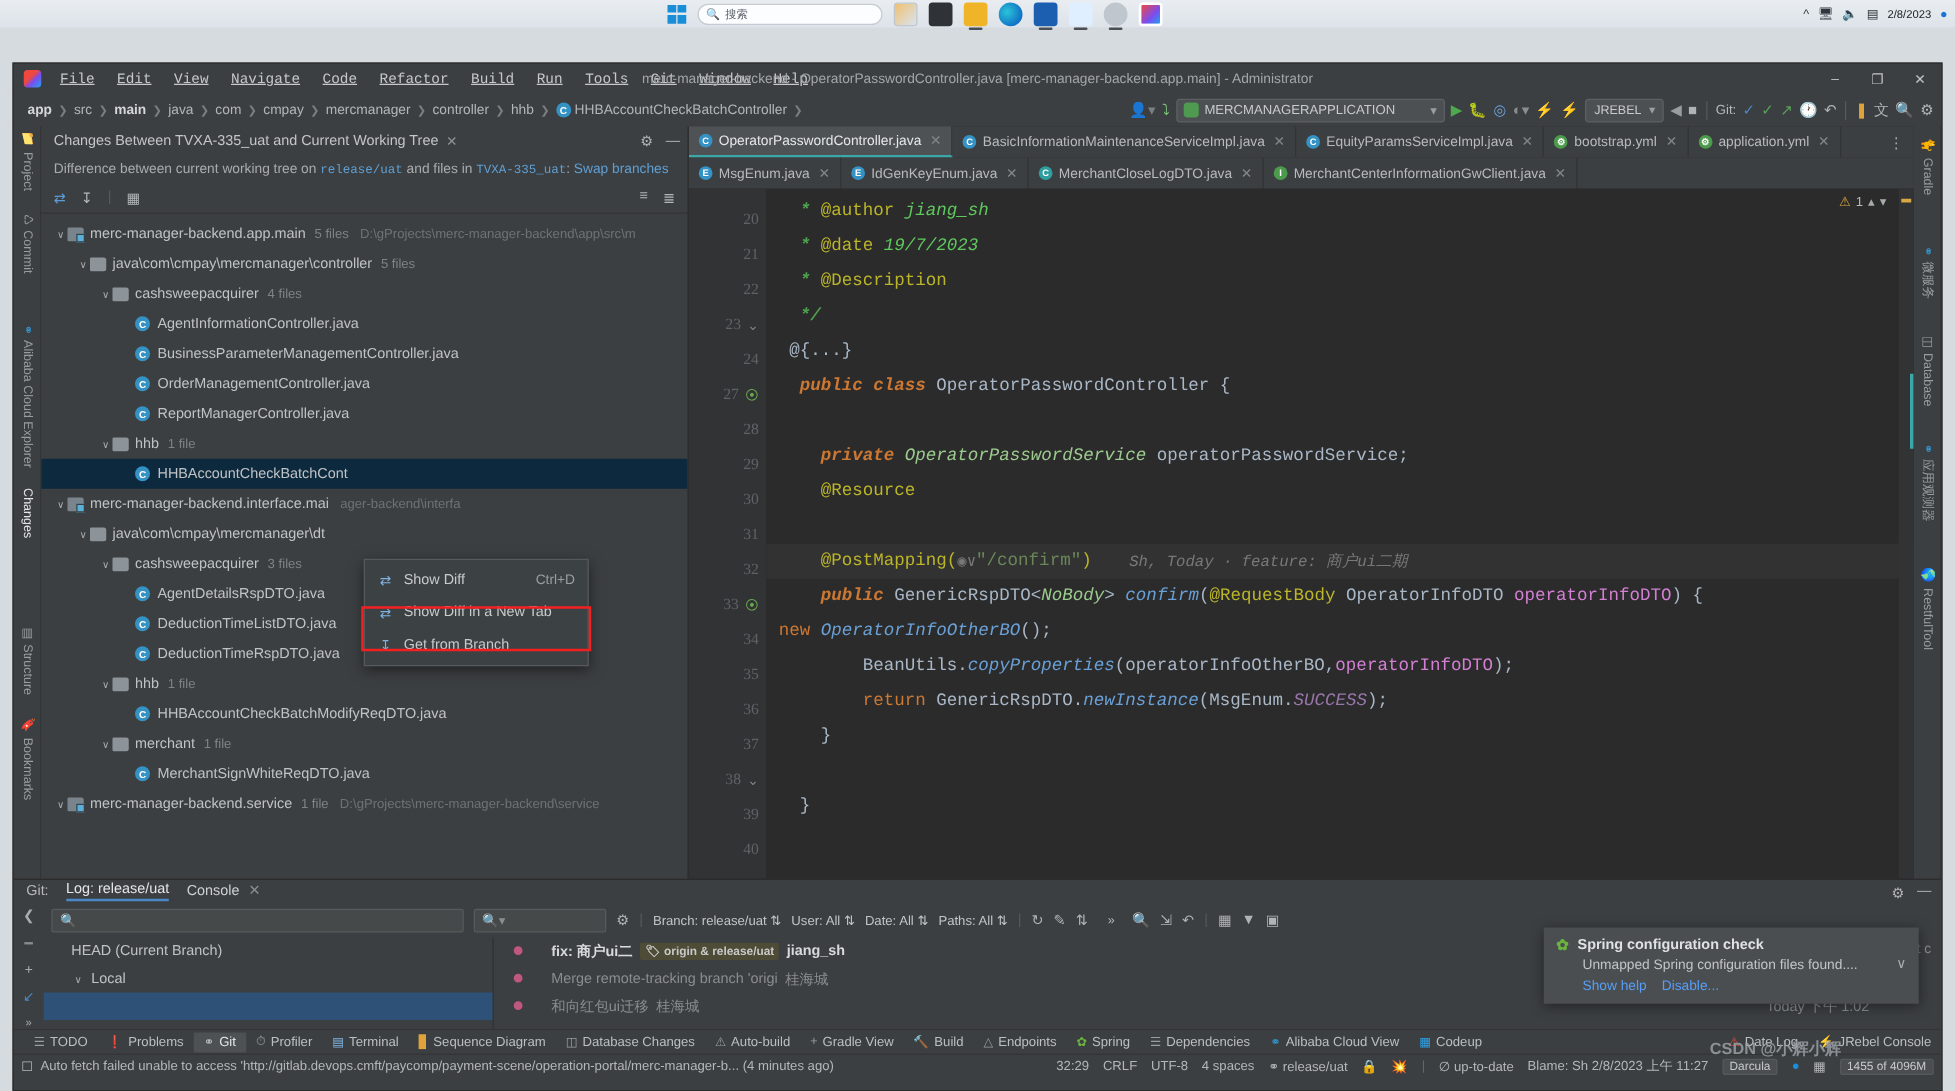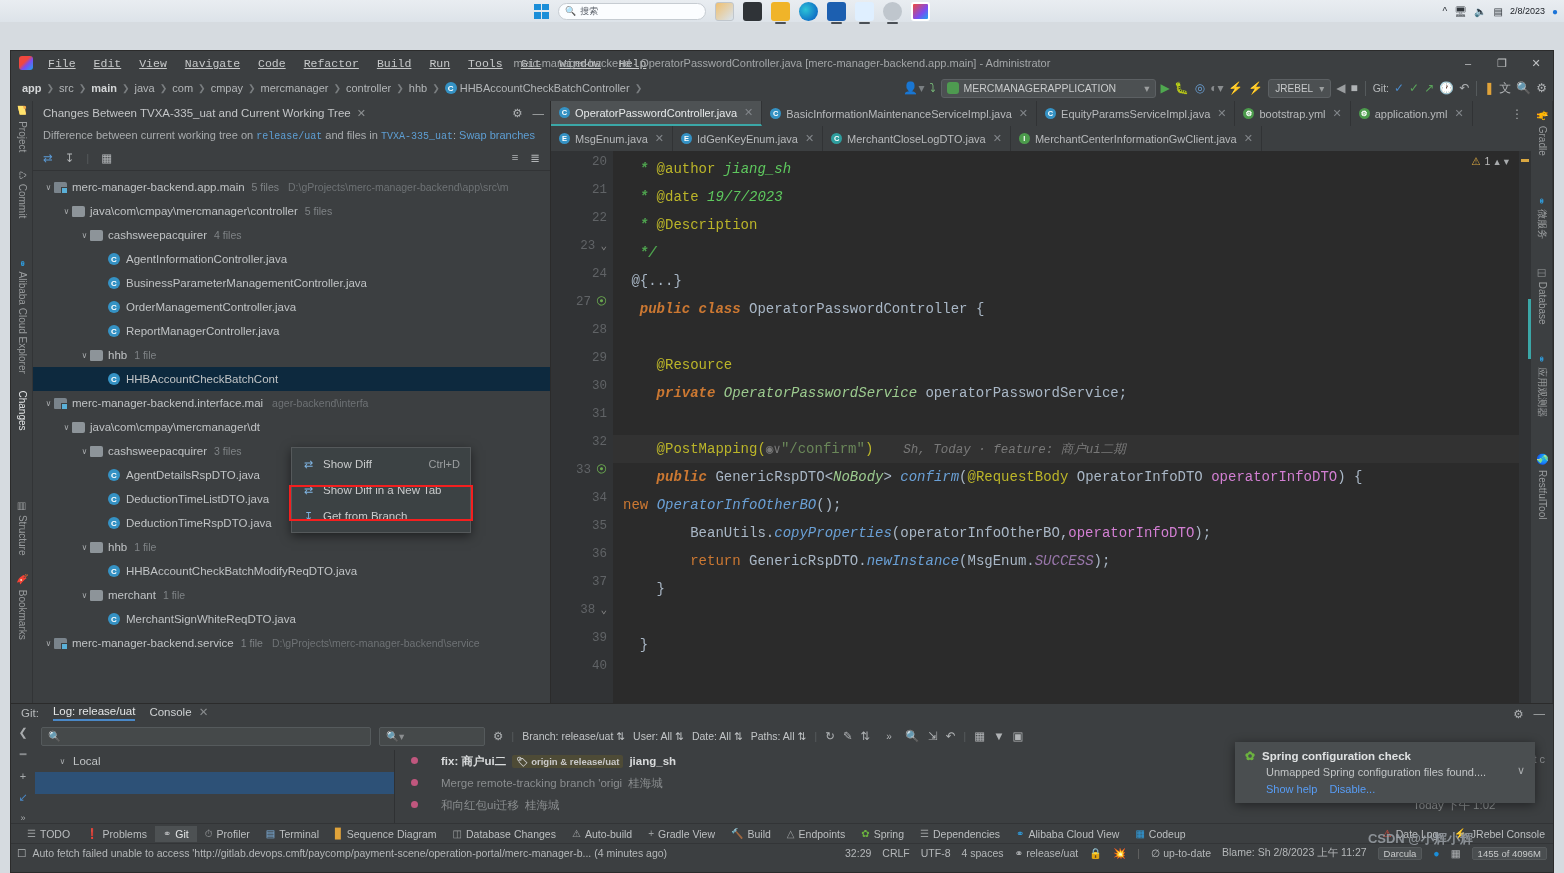--- a/index.html
+++ b/index.html
@@ -130,22 +130,22 @@
   .tab .x { color:#82868a; font-size:11px; margin-left:2px; }
   .tab-ic { width:11px; height:11px; border-radius:50%; background:#3592c4; color:#fff; font-size:7.5px;
             font-weight:bold; display:flex; align-items:center; justify-content:center; flex:none; }
   .tab-ic.green { background:#4c9b4c; }
   .tab-ic.teal { background:#2f9e9e; }
   .tabs-row .fill { flex:1; border:none; }
   .tabs-more { display:flex; align-items:center; padding:0 8px; color:#a8abad; font-size:12px; }
 
   .code-wrap { flex:1; display:flex; position:relative; overflow:hidden; background:#2b2b2b; }
   .gutter { width:62px; background:#313335; flex:none; padding-top:4px; }
-  .gline { height:28px; display:flex; align-items:flex-start; justify-content:flex-end;
-           padding-right:6px; font-family:Liberation Mono, monospace; font-size:12.5px; color:#606366; }
+  .gline { height:28px; display:flex; align-items:flex-end; justify-content:flex-end;
+           padding-right:6px; font-family:Liberation Serif, serif; font-size:12.5px; color:#606366; }
   .gline .gm { margin-left:5px; font-size:11px; }
   .codearea { flex:1; padding-top:4px; position:relative; overflow:hidden; }
   .cline { height:28px; display:flex; align-items:center; padding-left:10px;
            font-family:"Liberation Mono", monospace; font-size:14px; white-space:pre; }
   .cline.hl { background:#323232; }
   .c-com   { color:#4ea24e; font-weight:bold; font-style:italic; }
   .c-comv  { color:#5ec85e; font-style:italic; }
   .c-kw    { color:#cc7832; font-weight:bold; font-style:italic; }
   .c-kwn   { color:#cc7832; }
   .c-cls   { color:#a9b7c6; }
@@ -650,22 +650,22 @@
               </div>
             </div>
           <div class="codearea" id="codearea">
               <div class="cline"><span class="c-com">  * </span><span class="c-ann">@author</span><span class="c-comv"> jiang_sh</span></div>
               <div class="cline"><span class="c-com">  * </span><span class="c-ann">@date</span><span class="c-comv"> 19/7/2023</span></div>
               <div class="cline"><span class="c-com">  * </span><span class="c-ann">@Description</span></div>
               <div class="cline"><span class="c-com">  */</span></div>
               <div class="cline"><span class="c-plain"> @{...}</span></div>
               <div class="cline"><span class="c-plain">  </span><span class="c-kw">public class</span><span class="c-cls"> OperatorPasswordController {</span></div>
               <div class="cline"></div>
+              <div class="cline"><span class="c-plain">    </span><span class="c-kw">private</span><span class="c-plain"> </span><span class="c-type">OperatorPasswordService</span><span class="c-var"> operatorPasswordService;</span></div>
               <div class="cline"><span class="c-ann">    @Resource</span></div>
-              <div class="cline"><span class="c-plain">    </span><span class="c-kw">private</span><span class="c-plain"> </span><span class="c-type">OperatorPasswordService</span><span class="c-var"> operatorPasswordService;</span></div>
               <div class="cline"></div>
               <div class="cline hl"><span class="c-ann">    @PostMapping(</span><span class="c-inlay">◉∨</span><span class="c-str">"/confirm"</span><span class="c-ann">)</span><span class="c-inlay">    Sh, Today · feature: 商户ui二期</span></div>
               <div class="cline"><span class="c-plain">    </span><span class="c-kw">public</span><span class="c-cls"> GenericRspDTO&lt;</span><span class="c-gen">NoBody</span><span class="c-cls">&gt; </span><span class="c-meth">confirm</span><span class="c-plain">(</span><span class="c-ann">@RequestBody</span><span class="c-cls"> OperatorInfoDTO </span><span class="c-param">operatorInfoDTO</span><span class="c-plain">) {</span></div>
               <div class="cline"><span class="c-kwn">new</span><span class="c-plain"> </span><span class="c-meth">OperatorInfoOtherBO</span><span class="c-plain">();</span></div>
               <div class="cline"><span class="c-cls">        BeanUtils.</span><span class="c-meth">copyProperties</span><span class="c-plain">(operatorInfoOtherBO,</span><span class="c-param">operatorInfoDTO</span><span class="c-plain">);</span></div>
               <div class="cline"><span class="c-plain">        </span><span class="c-kwn">return</span><span class="c-cls"> GenericRspDTO.</span><span class="c-meth">newInstance</span><span class="c-plain">(MsgEnum.</span><span class="c-fld">SUCCESS</span><span class="c-plain">);</span></div>
               <div class="cline"><span class="c-cls">    }</span></div>
               <div class="cline"></div>
               <div class="cline"><span class="c-cls">  }</span></div>
             </div>
@@ -749,20 +749,23 @@
             <span style="color:#b0b3b5;margin-left:6px;">🔍</span>
             <span style="color:#b0b3b5;">⇲</span>
             <span style="color:#b0b3b5;">↶</span>
             <span style="color:#555a5c;">|</span>
             <span style="color:#b0b3b5;">▦</span>
             <span style="color:#b0b3b5;">▼</span>
             <span style="color:#b0b3b5;">▣</span>
           </div>
           <div class="git-lists">
             <div class="branchlist" id="branchlist">
+                <div class="brow" style="padding-left: 22px;">
+                  <span>HEAD (Current Branch)</span>
+                </div>
                 <div class="brow" style="padding-left: 22px;">
                   <span class="arrow">∨</span>
                   <span>Local</span>
                 </div>
                 <div class="brow sel" style="padding-left: 36px;">
                   <span></span>
                 </div>
               </div>
             <div class="commits" id="commits">
                 <div class="crow">

